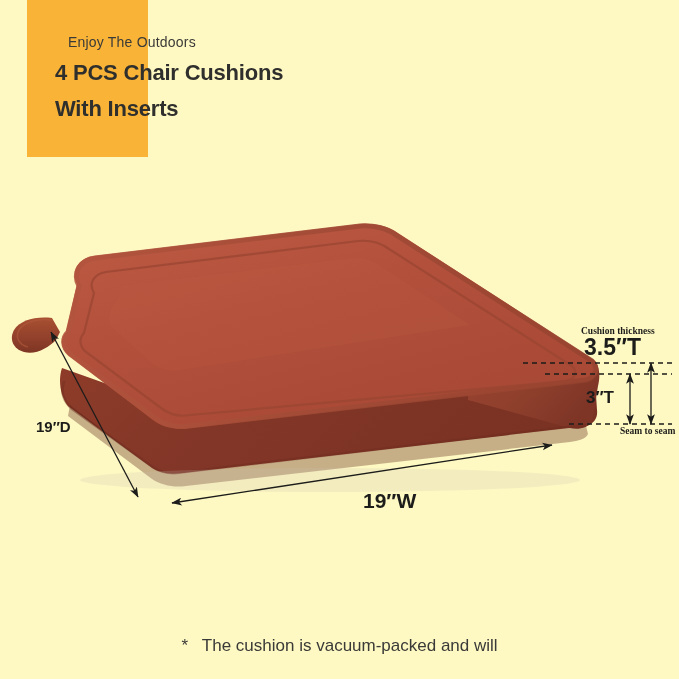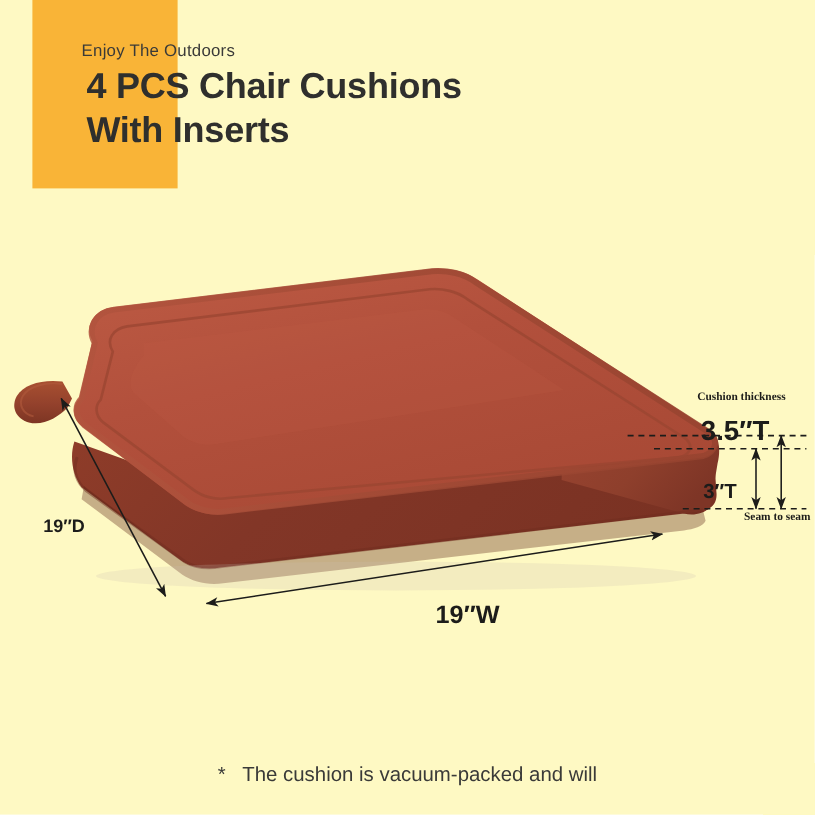--- a/index.html
+++ b/index.html
@@ -31,23 +31,23 @@
     left: 68px;
     top: 34px;
     font-size: 14px;
     letter-spacing: 0.2px;
     color: #3a3a38;
     font-weight: 400;
     white-space: nowrap;
   }
   .headline {
     position: absolute;
-    left: 72px;
+    left: 55px;
     top: 55px;
-    font-size: 30px;
+    font-size: 22px;
     line-height: 36px;
     font-weight: 700;
     letter-spacing: -0.2px;
     color: #2f2f2d;
     white-space: pre;
   }
 
   
   .product {
     position: absolute;
@@ -57,21 +57,20 @@
     height: 330px;
   }
   .product svg { display: block; }
 
   
   .dim-label {
     position: absolute;
     font-weight: 700;
     color: #1c1c1a;
     white-space: nowrap;
-    margin-top: 12px;
   }
   .dim-19d {
     left: 36px;
     top: 418px;
     font-size: 15px;
   }
   .dim-19w {
     left: 363px;
     top: 489px;
     font-size: 21px;

